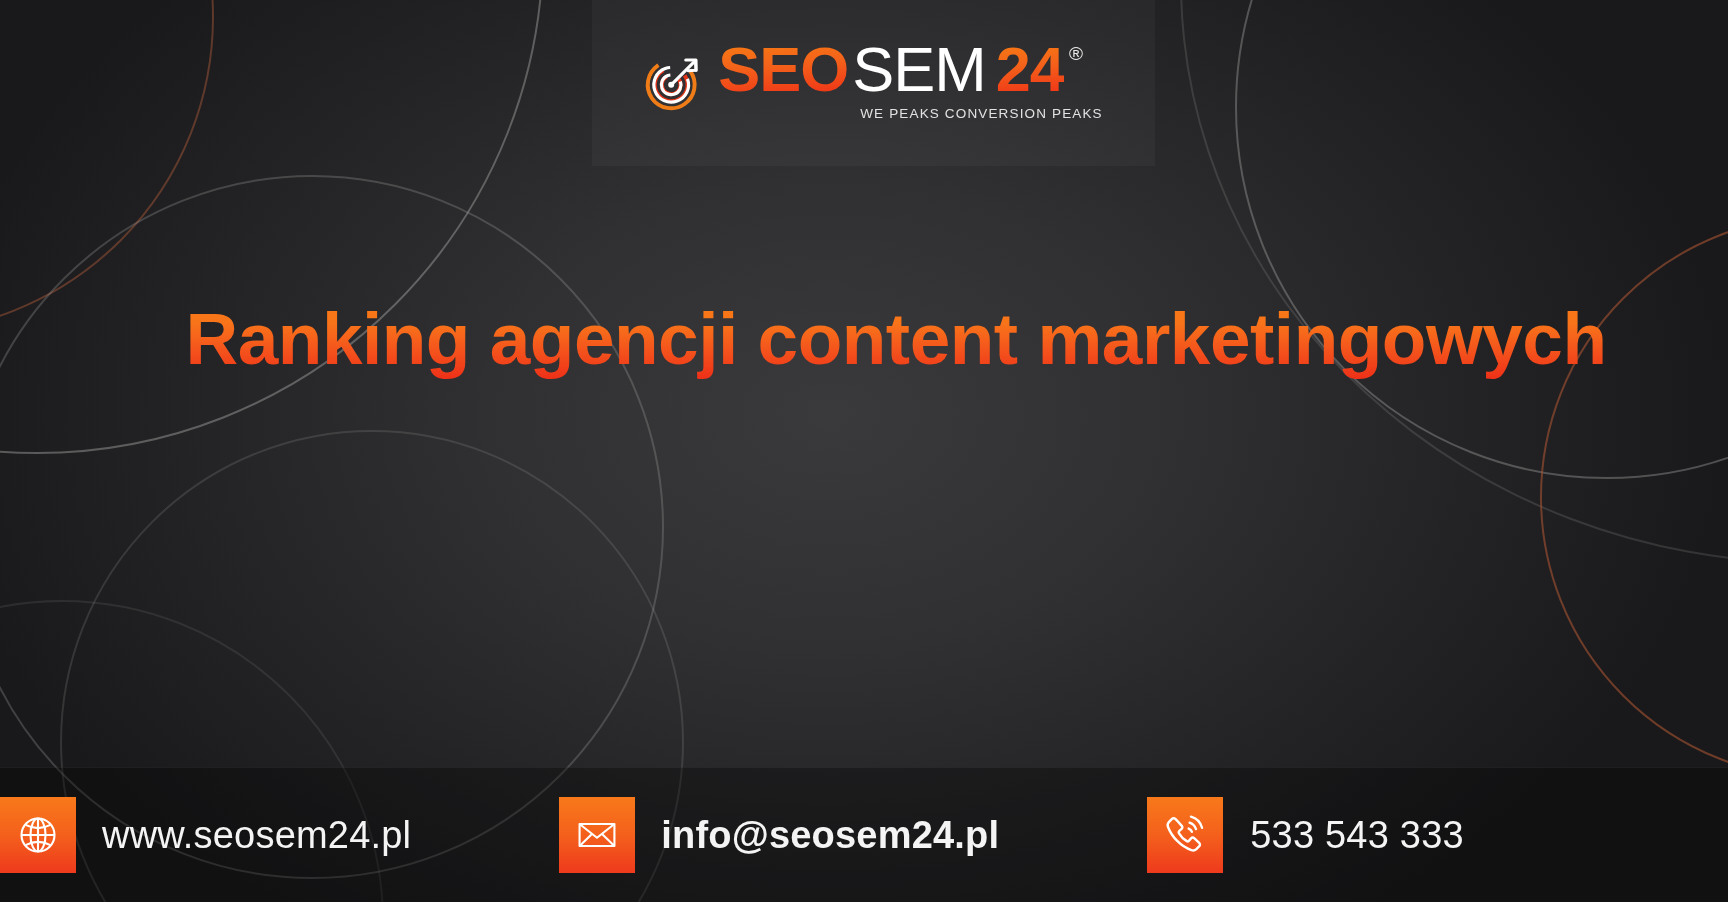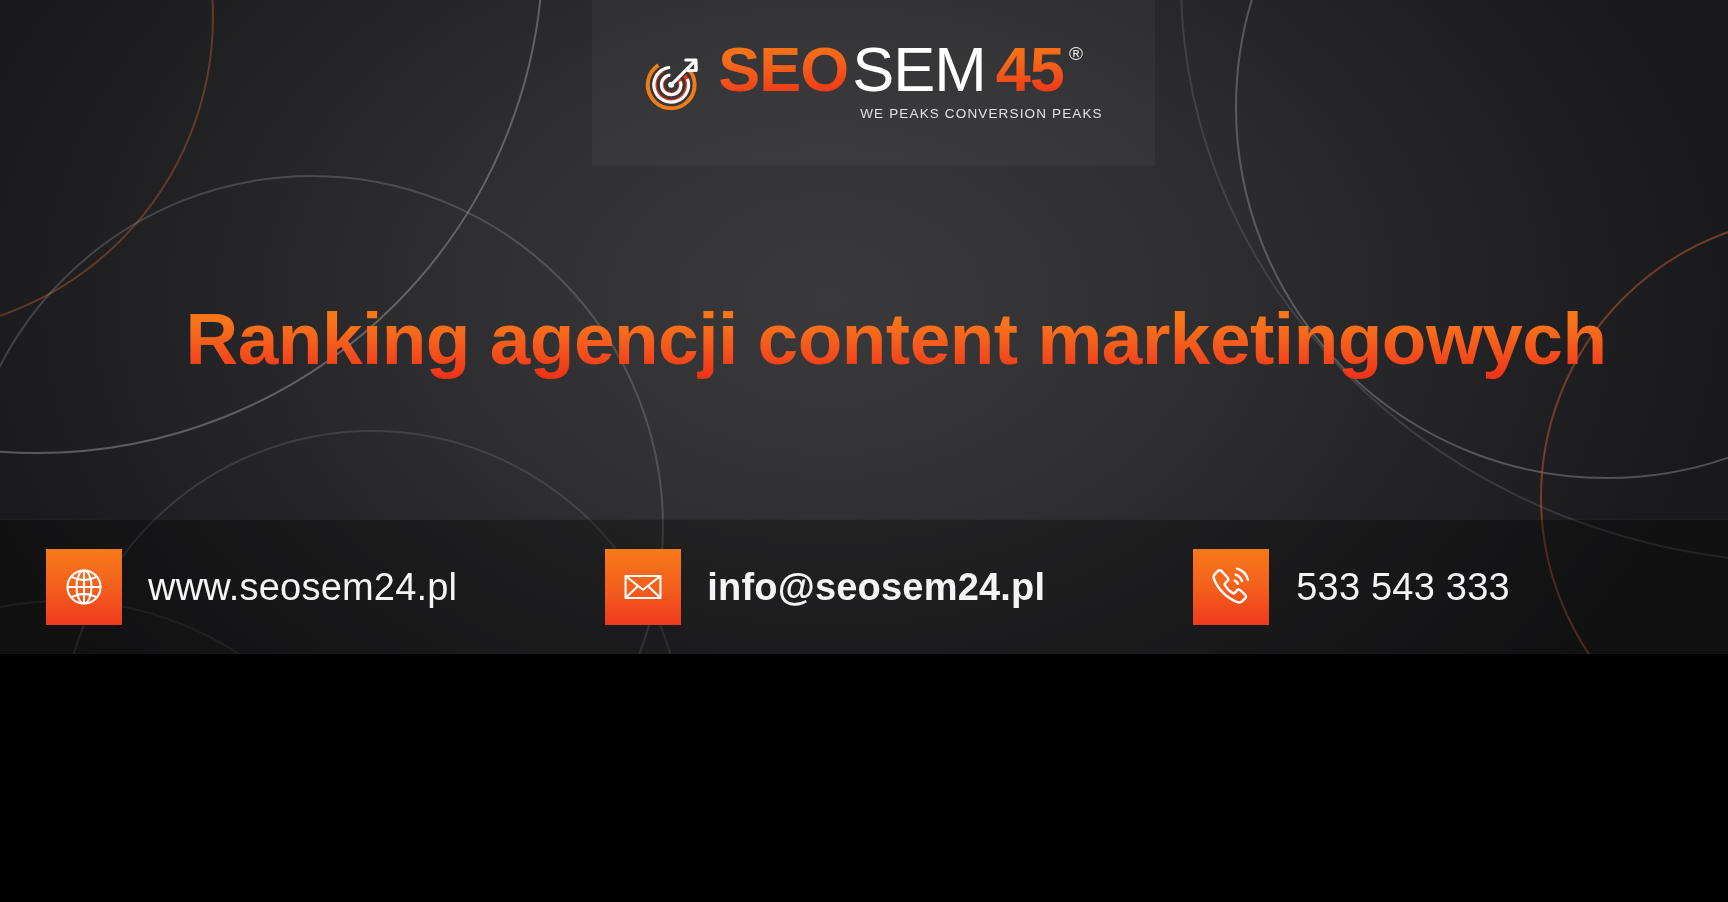--- a/index.html
+++ b/index.html
@@ -8,21 +8,21 @@
     padding: 0;
     background: #000;
   }
   body {
     font-family: "Liberation Sans", sans-serif;
   }
 
   .canvas {
     position: relative;
     width: 1728px;
-    height: 654px;
+    height: 902px;
     overflow: hidden;
     background:
       radial-gradient(ellipse 900px 620px at 48% 46%, #3a3a3c 0%, #303032 38%, #232325 72%, #19191b 100%);
   }
 
   
   .deco {
     position: absolute;
     border-radius: 50%;
     border-style: solid;
@@ -184,21 +184,21 @@
     border-top: 1px solid rgba(255,255,255,0.055);
     display: flex;
     align-items: center;
   }
   .contact-item {
     display: flex;
     align-items: center;
     gap: 26px;
     height: 100%;
   }
-  .c-web   { margin-left: 46px; }
+  .c-web   { }
   .c-mail  { margin-left: 148px; font-weight: bold; }
   .c-phone { margin-left: 148px; gap: 27px; }
 
   .contact-icon {
     width: 76px; height: 76px;
     flex: 0 0 auto;
     background: linear-gradient(180deg, #f8791a 0%, #f4601c 50%, #ee3a1d 100%);
     display: flex;
     align-items: center;
     justify-content: center;
@@ -237,21 +237,21 @@
         <circle cx="29" cy="35" r="3.2" fill="#ffffff"></circle>
         <path d="M29 35 L54 10" stroke="#ffffff" stroke-width="3.4" stroke-linecap="round" fill="none"></path>
         <path d="M44.5 8.5 L55.5 8.5 L55.5 19.5" fill="none" stroke="#ffffff" stroke-width="3.2" stroke-linejoin="round" stroke-linecap="round"></path>
         <path d="M47 20 L55.5 19.5 L55 11" fill="none" stroke="#ffffff" stroke-width="3.2" stroke-linejoin="round" stroke-linecap="round"></path>
       </svg>
 
       <div class="wordmark">
         <div class="wordmark-row">
           <span class="wm-seo">SEO</span>
           <span class="wm-sem">SEM</span>
-          <span class="wm-24">45</span>
+          <span class="wm-24">24</span>
           <span class="wm-reg">®</span>
         </div>
         <div class="wm-tagline">WE PEAKS CONVERSION PEAKS</div>
       </div>
 
     </div>
   </div>
 
   <div class="headline-block">
     <h1 class="headline">Ranking agencji content marketingowych</h1>

